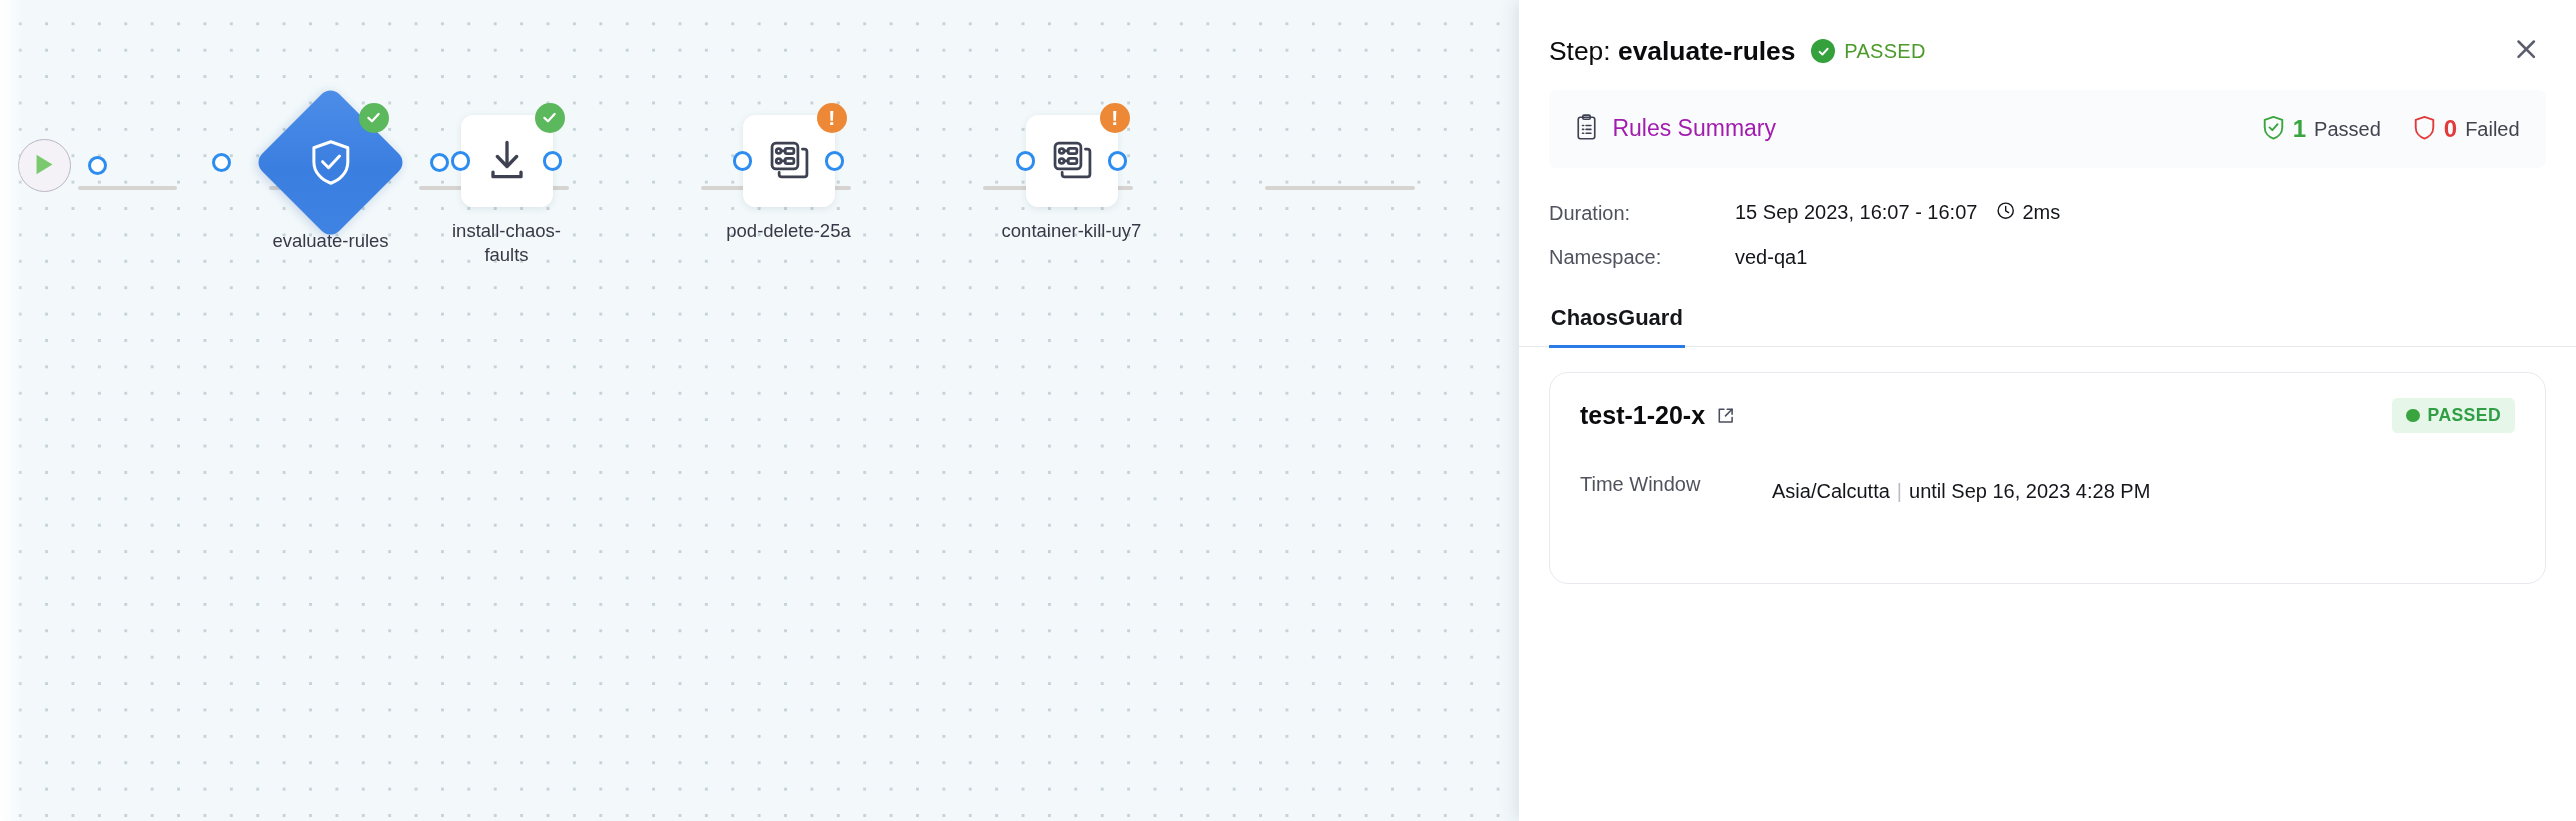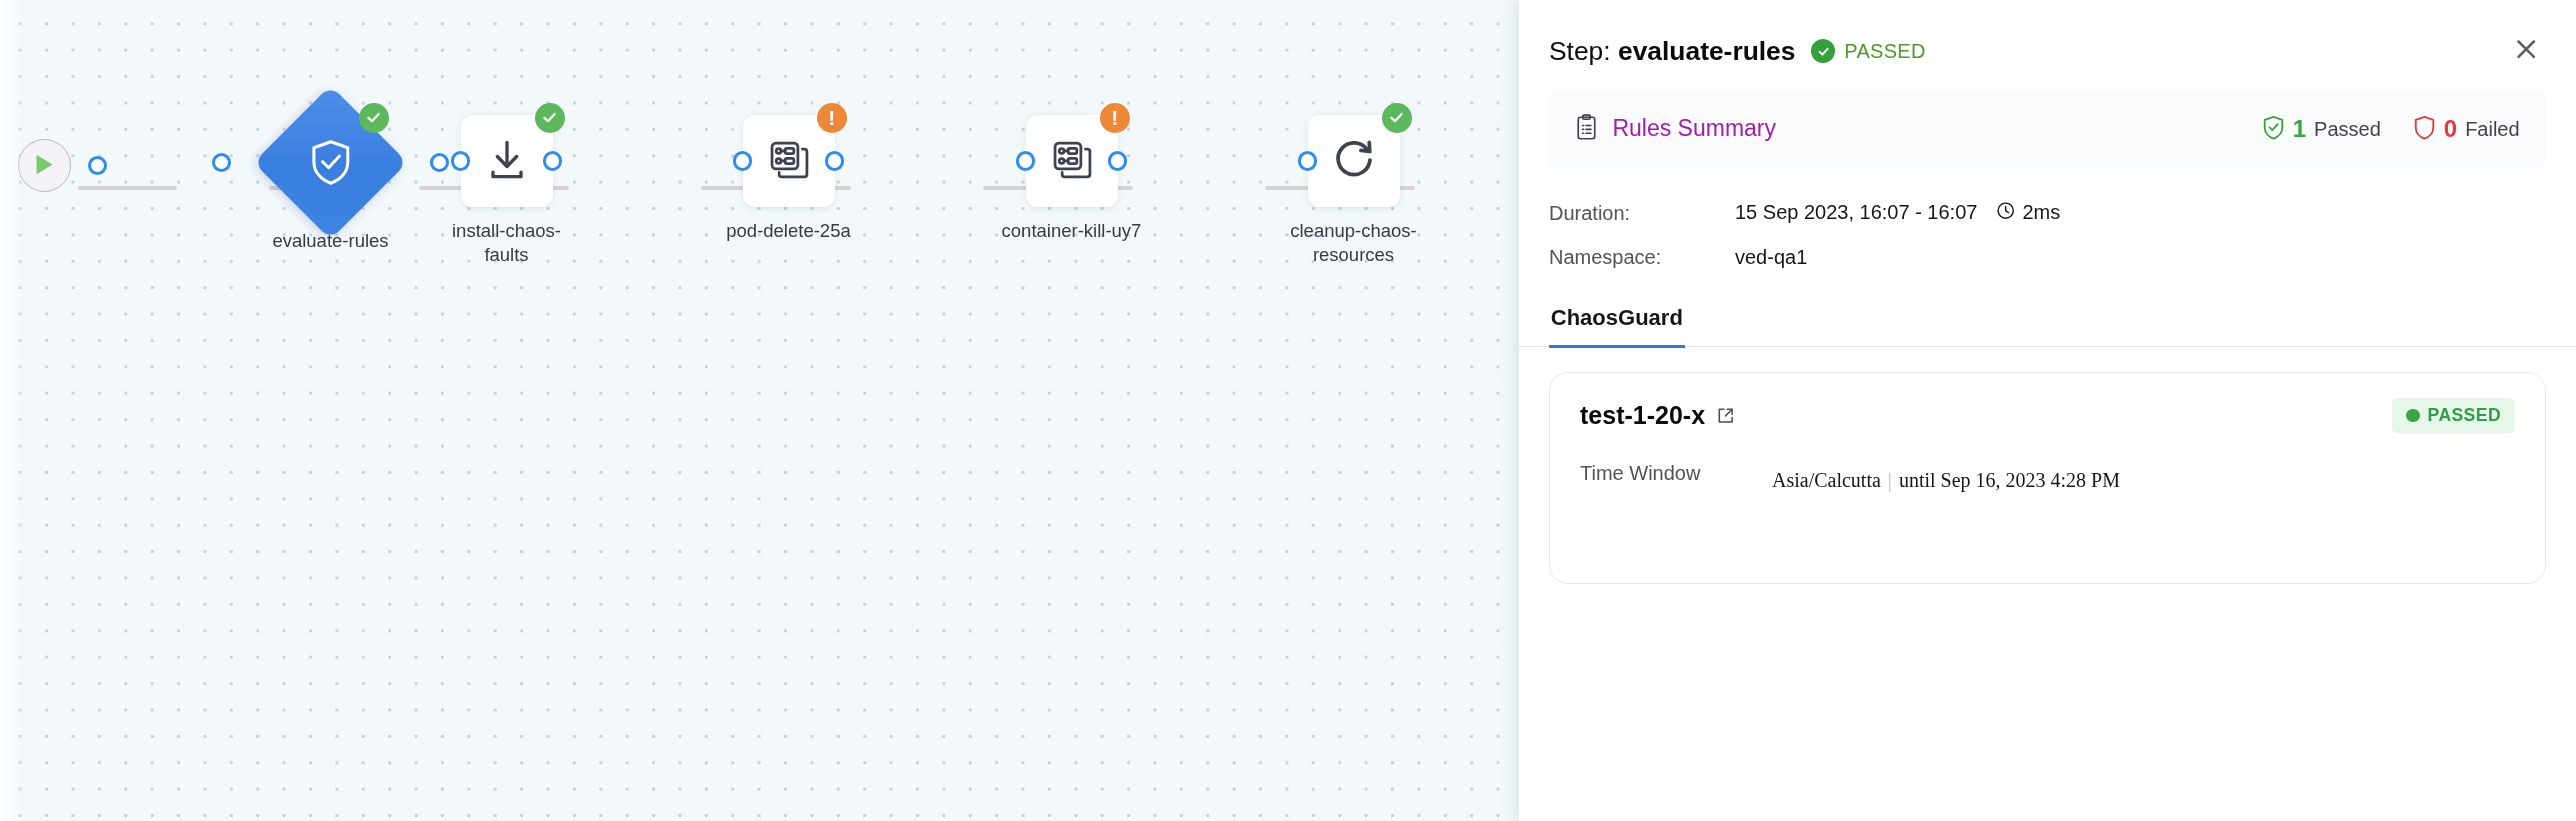--- a/index.html
+++ b/index.html
@@ -174,25 +174,25 @@
   .pill {
     margin-left: auto;
     background: #e6f6e9; color: #2f9e44;
     border-radius: 5.3px;
     padding: 7px 14px;
     font-size: 17.6px; font-weight: 700; letter-spacing: 0.4px;
     display: flex; align-items: center; gap: 8px;
   }
   .pill-dot { width: 13.2px; height: 13.2px; border-radius: 50%; background: #3aa53f; }
 
-  .rule-row { display: flex; margin-top: 27px; }
+  .rule-row { display: flex; margin-top: 38px; }
   .rule-key { width: 192px; font-size: 20px; color: #50525e; flex-shrink: 0; padding-top: 1.8px; }
   .rule-val { font-size: 20px; color: #0f1014; }
   .rule-val .line1 { font-weight: 700; }
-  .rule-val .line2 { margin-top: 8.8px; color: #15161b; font-weight: 400; font-family: Liberation Serif, serif; }
+  .rule-val .line2 { margin-top: 8.8px; color: #15161b; font-weight: 400; }
   .rule-val .line2 .sep { color: #b9bcc6; margin: 0 7px; }
   .tags { display: flex; gap: 12.3px; flex-wrap: wrap; }
   .tag {
     background: #f0ebfd; color: #6938d3;
     border-radius: 6.2px; padding: 7px 13.2px;
     font-size: 18.5px; font-weight: 700;
   }
 </style>
 </head>
 <body>
@@ -296,37 +296,20 @@
               <path d="M8.1 13.6 h2.5"></path>
           </svg>
         </span>
         <div class="status-badge orange" style="right:-12.3px; top:-12.3px;">!</div>
         <div class="port" style="left:-9.7px;"></div>
         <div class="port" style="right:-9.7px;"></div>
       </div>
       <div class="node-label">container-kill-uy7</div>
     </div>
 
-    <div class="node-wrap" style="left:1283px;">
-      <div class="node-box">
-        <span>
-          <svg width="46" height="46" viewBox="0 0 26 26" fill="none" stroke="#3d4152" stroke-width="2.1" stroke-linecap="round" stroke-linejoin="round">
-            <path d="M20.6 7.4 A9 9 0 1 0 22 13"></path>
-            <path d="M21.6 3.1 L21.9 8.2 L16.9 7.6"></path>
-          </svg>
-        </span>
-        <div class="status-badge green" style="right:-12.3px; top:-12.3px;">
-          <svg width="17" height="17" viewBox="0 0 20 20" fill="none" stroke="#fff" stroke-width="2.6" stroke-linecap="round" stroke-linejoin="round">
-              <path d="M4 10.4 L8.2 14.4 L16 5.8"></path>
-            </svg>
-        </div>
-        <div class="port" style="left:-9.7px;"></div>
-      </div>
-      <div class="node-label">cleanup-chaos-resources</div>
-    </div>
   </div>
 
   <div class="panel">
 
     <div class="panel-header">
       <div class="panel-title">
         <span>Step: </span><b>evaluate-rules</b>
       </div>
       <div class="hdr-status">
         <span class="ok-circle">

